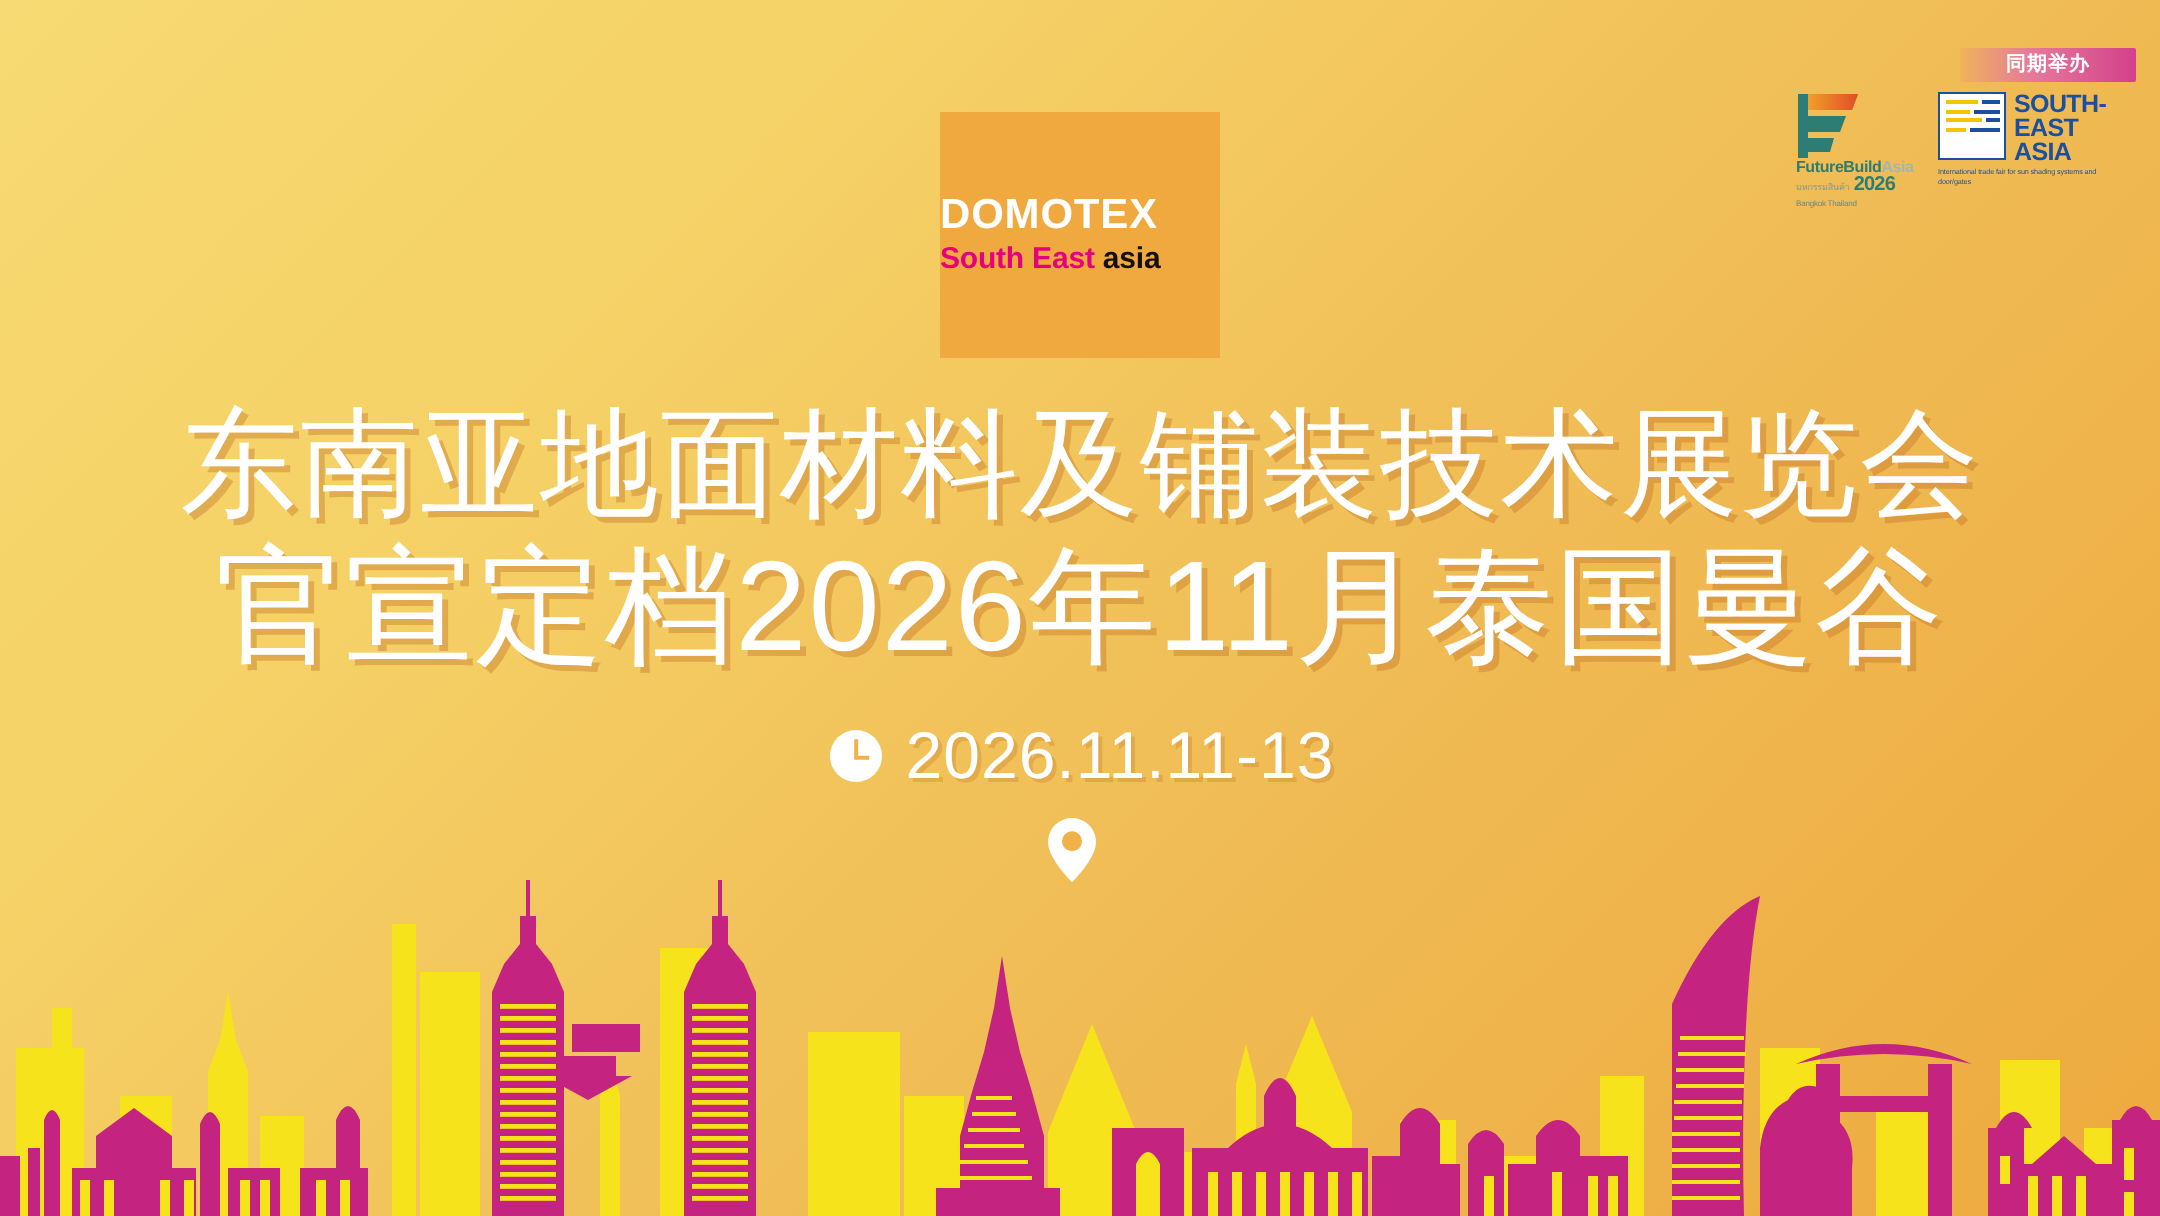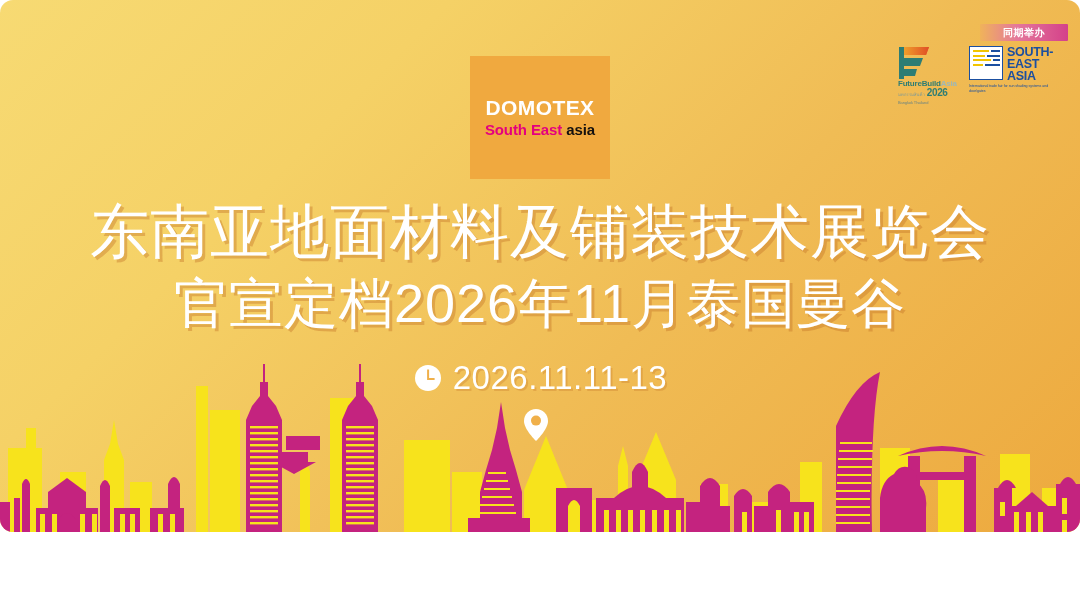--- a/index.html
+++ b/index.html
@@ -1,23 +1,22 @@
 <!DOCTYPE html>
 <html><head>
 <meta charset="utf-8">
 <style>
   html,body{margin:0;padding:0;}
   body{
     width:1080px;height:608px;overflow:hidden;
     font-family:"Liberation Sans","DejaVu Sans",sans-serif;
   }
   #banner{
-    position:relative;width:1080px;height:532px;overflow:hidden;
+    position:relative;width:1080px;height:608px;overflow:hidden;
     background:linear-gradient(135deg,#F7DA73 0%,#F5D166 28%,#F0BC55 60%,#EDA93E 100%);
-    border-radius:13px;
   }
   
   #partner-block{
     position:absolute;right:12px;top:24px;width:172px;height:84px;
   }
   #concurrent-tab{
     position:absolute;right:0;top:0;height:17px;width:88px;
     background:linear-gradient(90deg,#F0B35A 0%,#E4789B 42%,#D4418A 100%);
     display:flex;align-items:center;justify-content:center;
     border-radius:1px;
@@ -60,41 +59,41 @@
     letter-spacing:-.3px;
   }
   #rt-tag{
     margin-top:2px;font-size:3.6px;color:#1B4FA0;line-height:5px;
     width:94px;letter-spacing:-.05px;
   }
   
   #domotex-box{
     position:absolute;left:470px;top:56px;width:140px;height:123px;
     background:#F0A93F;
-    display:flex;flex-direction:column;align-items:center;justify-content:center;
+    display:flex;flex-direction:column;align-items:flex-start;justify-content:center;
   }
   #domotex-title{
     color:#ffffff;font-size:21px;font-weight:bold;letter-spacing:.4px;
     line-height:22px;
   }
   #domotex-sub{
     margin-top:3px;font-size:15px;font-weight:bold;line-height:16px;
     letter-spacing:-.1px;white-space:nowrap;
   }
   #domotex-sub .se{color:#E4007F;}
   #domotex-sub .as{color:#14100E;}
   
   .headline{
     position:absolute;left:0;width:1080px;text-align:center;
     color:#ffffff;font-weight:normal;
     text-shadow:3px 3px 0 rgba(196,116,40,.40);
     white-space:nowrap;
   }
   #headline-1{top:199px;font-size:59px;line-height:66px;letter-spacing:1px;}
-  #headline-2{top:273px;font-size:54px;line-height:60px;letter-spacing:1px;}
+  #headline-2{top:273px;font-size:64px;line-height:60px;letter-spacing:1px;}
   
   .info-row{
     position:absolute;left:0;width:1080px;
     display:flex;align-items:center;justify-content:center;
     color:#ffffff;font-weight:normal;white-space:nowrap;
     text-shadow:2px 2px 0 rgba(196,116,40,.30);
   }
   #info-date{top:358px;height:40px;font-size:33px;letter-spacing:.5px;}
   #info-venue{top:404px;height:42px;font-size:31px;letter-spacing:.5px;}
   .info-icon{display:inline-flex;margin-right:10px;flex:0 0 auto;}

